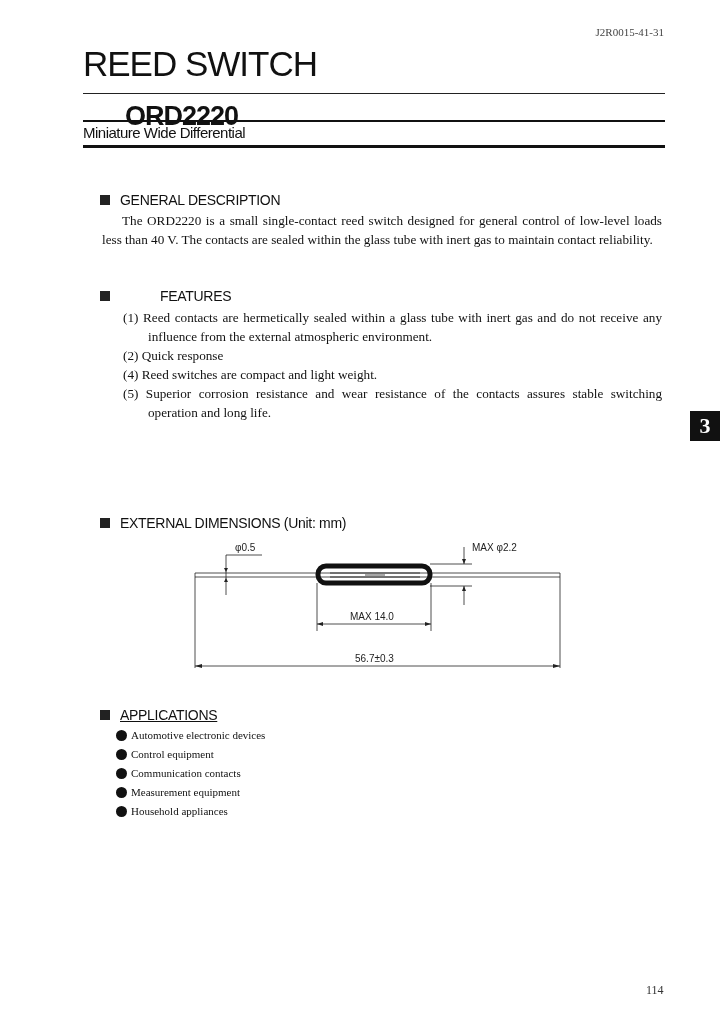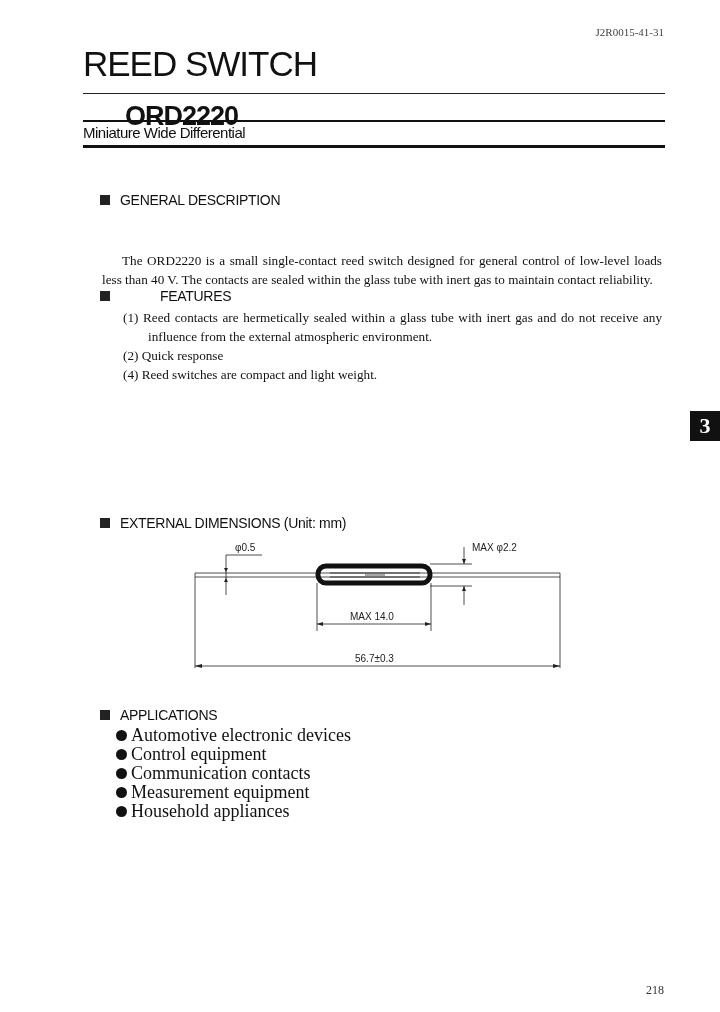--- a/index.html
+++ b/index.html
@@ -6,26 +6,26 @@
   body { width:720px; height:1012px; position:relative; overflow:hidden; color:#111; font-family:"Liberation Serif", serif; }
   .docid { position:absolute; top:18px; right:56px; font-size:11px; color:#444; font-family:"Liberation Serif", serif;margin-top:8px; }
   .title { position:absolute; left:83px; top:44px; font-family:"Liberation Sans", sans-serif; font-size:35px; letter-spacing:-1px; line-height:40px; }
   .rule1 { position:absolute; left:83px; top:93px; width:582px; height:1px; background:#222; }
   .model { position:absolute; left:83px; top:100px; font-family:"Liberation Sans", sans-serif; font-weight:bold; font-size:27px; letter-spacing:-1px; line-height:32px;margin-left:42px; }
   .rule2 { position:absolute; left:83px; top:120px; width:582px; height:2px; background:#111; }
   .subtitle { position:absolute; left:83px; top:124px; font-family:"Liberation Sans", sans-serif; font-size:15px; letter-spacing:-0.5px; }
   .rule3 { position:absolute; left:83px; top:145px; width:582px; height:3px; background:#111; }
   .sec-head { position:absolute; left:100px; font-family:"Liberation Sans", sans-serif; font-size:14px; letter-spacing:-0.3px; display:flex; align-items:center; }
   .sq { width:10px; height:10px; background:#222; display:inline-block; margin-right:10px; }
-  .para { position:absolute; left:102px; width:560px; font-size:13.2px; line-height:19px; text-align:justify;margin-top:40px; }
+  .para { position:absolute; left:102px; width:560px; font-size:13.2px; line-height:19px; text-align:justify; }
   .para .indent { display:inline-block; width:20px; }
   .feat { position:absolute; left:123px; width:539px; font-size:13.2px; line-height:19px; }
   .feat-item { padding-left:25px; text-indent:-25px; text-align:justify; }
   .tab3 { position:absolute; left:690px; top:411px; width:30px; height:30px; background:#111; color:#fff; font-family:"Liberation Serif", serif; font-weight:bold; font-size:22px; display:flex; align-items:center; justify-content:center; }
-  .apps { position:absolute; left:116px; top:726px; font-size:18px; line-height:19px; }
+  .apps { position:absolute; left:116px; top:726px; font-size:11px; line-height:19px; }
   .app-item { display:flex; align-items:center; }
   .dot { width:11px; height:11px; border-radius:50%; background:#111; margin-right:4px; display:inline-block; }
   .pagenum { position:absolute; top:983px; left:646px; font-size:12px; color:#333; }
   .diagram { position:absolute; left:190px; top:535px; }
   .dlabel { font-family:"Liberation Sans", sans-serif; font-size:10px; fill:#222; }
 </style>
 </head>
 <body>
 
 <div class="docid">J2R0015-41-31</div>
@@ -46,20 +46,21 @@
 <div class="para" style="top:211px;"><span class="indent"></span><span>The ORD2220 is a small single-contact reed switch designed for general control of low-level loads less than 40 V. The contacts are sealed within the glass tube with inert gas to maintain contact reliability.</span></div>
 
 <div class="sec-head" style="top:288px;gap:40px;">
   <span class="sq"></span>
   <span>FEATURES</span>
 </div>
 <div class="feat" style="top:308px;">
   <div class="feat-item">(1) Reed contacts are hermetically sealed within a glass tube with inert gas and do not receive any influence from the external atmospheric environment.</div>
   <div class="feat-item">(2) Quick response</div>
   <div class="feat-item">(4) Reed switches are compact and light weight.</div>
+  <div class="feat-item">(5) Superior corrosion resistance and wear resistance of the contacts assures stable switching operation and long life.</div>
 </div>
 
 <div class="sec-head" style="top:515px;">
   <span class="sq"></span>
   <span>EXTERNAL DIMENSIONS (Unit: mm)</span>
 </div>
 
 <svg class="diagram" width="380" height="145" viewBox="0 0 380 145">
 
   <line x1="5" y1="38" x2="370" y2="38" stroke="#222" stroke-width="0.8"></line>
@@ -92,21 +93,21 @@
   <polygon points="127,89 133,87 133,91" fill="#222"></polygon>
   <polygon points="241,89 235,87 235,91" fill="#222"></polygon>
   <text x="160" y="85" class="dlabel">MAX  14.0</text>
 
   <line x1="5" y1="131" x2="370" y2="131" stroke="#222" stroke-width="0.8"></line>
   <polygon points="5,131 12,129 12,133" fill="#222"></polygon>
   <polygon points="370,131 363,129 363,133" fill="#222"></polygon>
   <text x="165" y="127" class="dlabel">56.7±0.3</text>
 </svg>
 
-<div class="sec-head" style="top:707px;">
+<div class="sec-head" style="top:707px;text-decoration:underline;">
   <span class="sq"></span>
   <span>APPLICATIONS</span>
 </div>
 <div class="apps">
   <div class="app-item">
       <span class="dot"></span>
       <span>Automotive electronic devices</span>
     </div>
   <div class="app-item">
       <span class="dot"></span>
@@ -119,13 +120,13 @@
   <div class="app-item">
       <span class="dot"></span>
       <span>Measurement equipment</span>
     </div>
   <div class="app-item">
       <span class="dot"></span>
       <span>Household appliances</span>
     </div>
 </div>
 
-<div class="pagenum">218</div>
+<div class="pagenum">114</div>
 
 </body></html>

